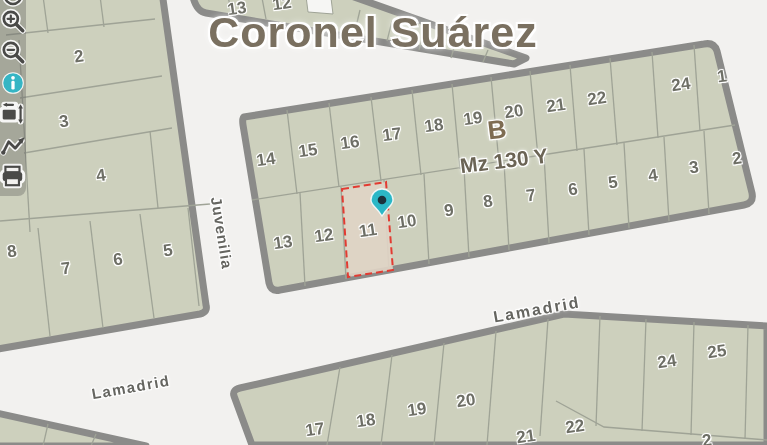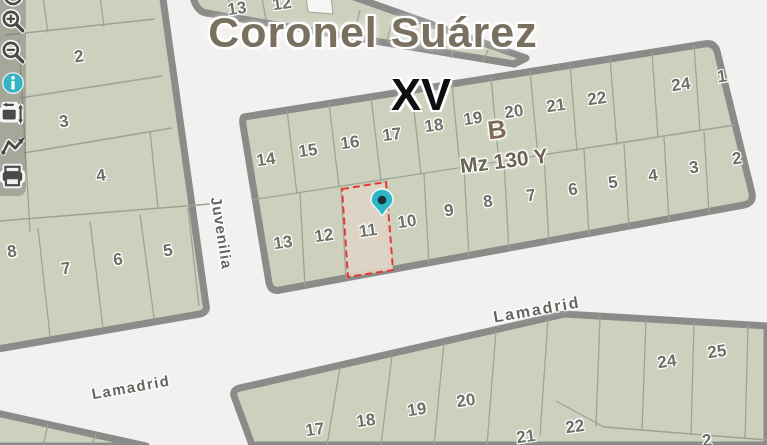--- a/index.html
+++ b/index.html
@@ -173,21 +173,20 @@
       <div class="pnum" style="left: 417px; top: 410px;">19</div>
       <div class="pnum" style="left: 466px; top: 401px;">20</div>
       <div class="pnum" style="left: 526px; top: 437px;">21</div>
       <div class="pnum" style="left: 575px; top: 427px;">22</div>
       <div class="pnum" style="left: 667px; top: 362px;">24</div>
       <div class="pnum" style="left: 717px; top: 352px;">25</div>
       <div class="pnum" style="left: 707px; top: 441px;">2</div>
     </div>
 
   <div class="label title">Coronel Suárez</div>
-  <div class="label section">XV</div>
   <div class="label bletter">B</div>
   <div class="label bcode">Mz 130 Y</div>
   <div class="label street juvenilia">Juvenilia</div>
   <div class="label street lam-center">Lamadrid</div>
   <div class="label street lam-left">Lamadrid</div>
 
   <div class="toolbar">
     <div class="tool tool-partial">
       <svg width="26" height="7" viewBox="0 0 26 7">
         <circle class="halo" cx="13" cy="-4" r="8"></circle>

